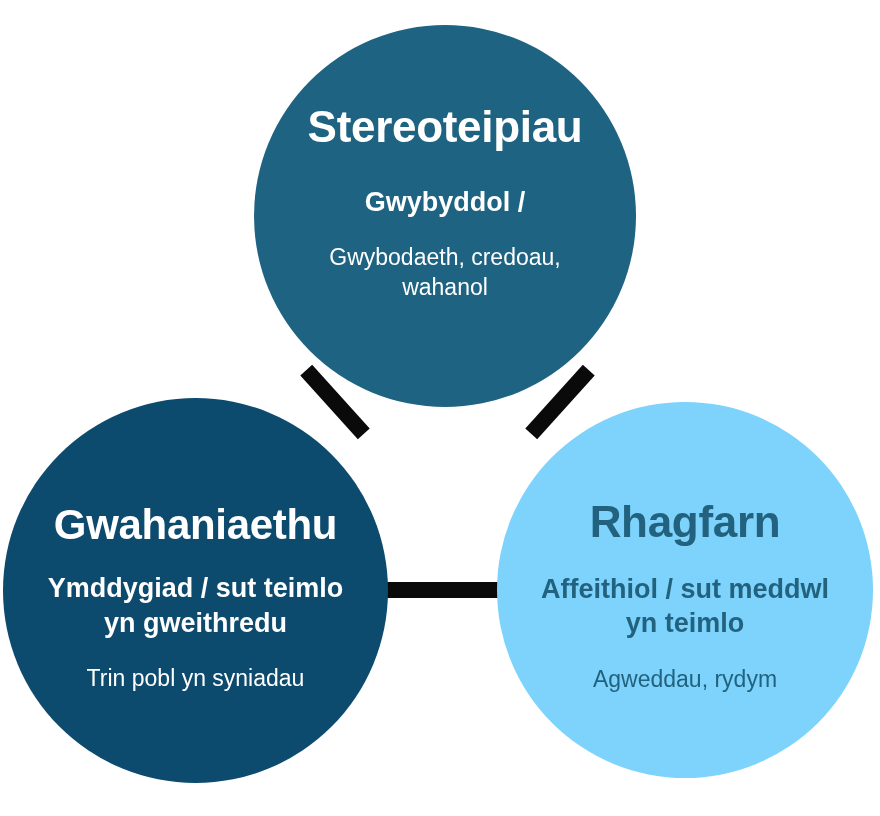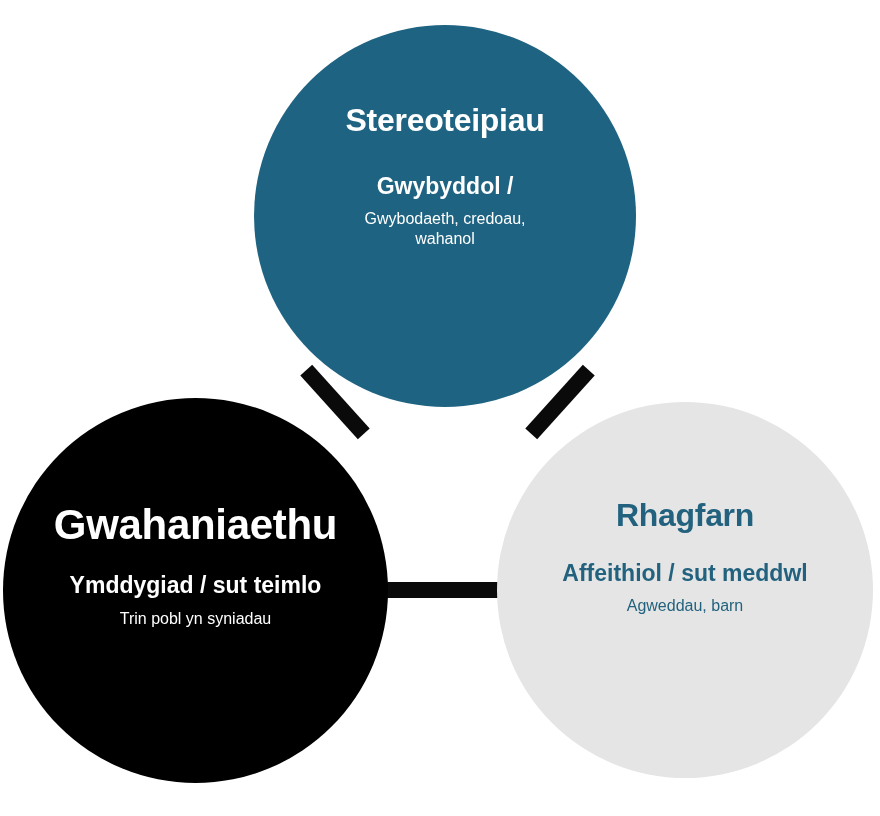--- a/index.html
+++ b/index.html
@@ -69,62 +69,62 @@
     height: 382px;
     background: #1E6381;
     color: #ffffff;
     padding-top: 78px;
   }
   .node-discrimination {
     left: 3px;
     top: 398px;
     width: 385px;
     height: 385px;
-    background: #000000;
+    background: #0c4a6e;
     color: #ffffff;
     padding-top: 104px;
   }
   .node-prejudice {
     left: 497px;
     top: 402px;
     width: 376px;
     height: 376px;
-    background: #e5e5e5;
+    background: #7dd3fc;
     color: #22627E;
     padding-top: 96px;
   }
 
   .node-title {
-    font-size: 32px;
+    font-size: 44px;
     font-weight: bold;
     line-height: 1.08;
     letter-spacing: -0.3px;
     margin: 0;
     white-space: nowrap;
   }
   .node-discrimination .node-title {
     font-size: 42px;
   }
 
   .node-subtitle {
-    font-size: 23px;
+    font-size: 27px;
     font-weight: bold;
     line-height: 1.28;
-    margin: 4px;
+    margin: 12px;
     padding: 0 14px;
   }
   .node-stereotypes .node-subtitle { margin-top: 34px; }
   .node-discrimination .node-subtitle { margin-top: 24px; }
   .node-prejudice .node-subtitle { margin-top: 26px; }
 
   .node-detail {
-    font-size: 16px;
+    font-size: 23px;
     font-weight: normal;
     line-height: 1.28;
-    margin: 4px;
+    margin: 12px;
     padding: 0 14px;
   }
 
   .line-break { display: block; }
 </style>
 </head>
 <body>
 
 <div id="diagram">
 
@@ -140,29 +140,31 @@
     <div class="node-detail">
       <span class="line-break">Gwybodaeth, credoau,</span>
       <span class="line-break">wahanol</span>
     </div>
   </div>
 
   <div class="node node-discrimination">
     <div class="node-title">Gwahaniaethu</div>
     <div class="node-subtitle">
       <span class="line-break">Ymddygiad / sut teimlo</span>
+      <span class="line-break">yn gweithredu</span>
     </div>
     <div class="node-detail">
       <span class="line-break">Trin pobl yn syniadau</span>
     </div>
   </div>
 
   <div class="node node-prejudice">
     <div class="node-title">Rhagfarn</div>
     <div class="node-subtitle">
       <span class="line-break">Affeithiol / sut meddwl</span>
+      <span class="line-break">yn teimlo</span>
     </div>
     <div class="node-detail">
-      <span class="line-break">Agweddau, barn</span>
+      <span class="line-break">Agweddau, rydym</span>
     </div>
   </div>
 
 </div>
 
 </body></html>

